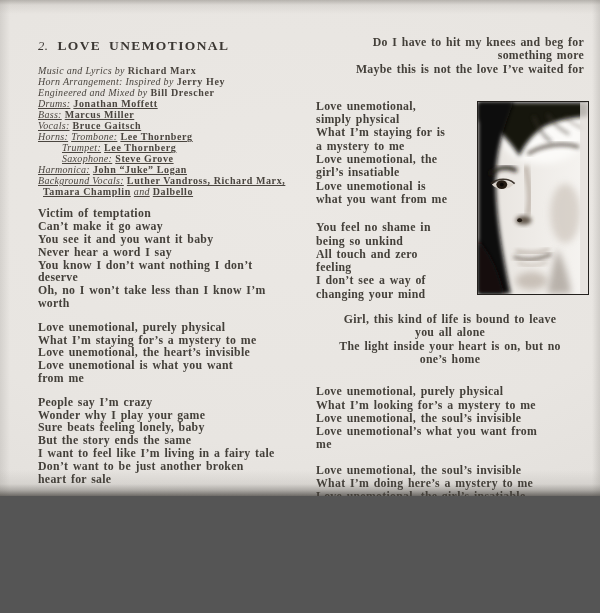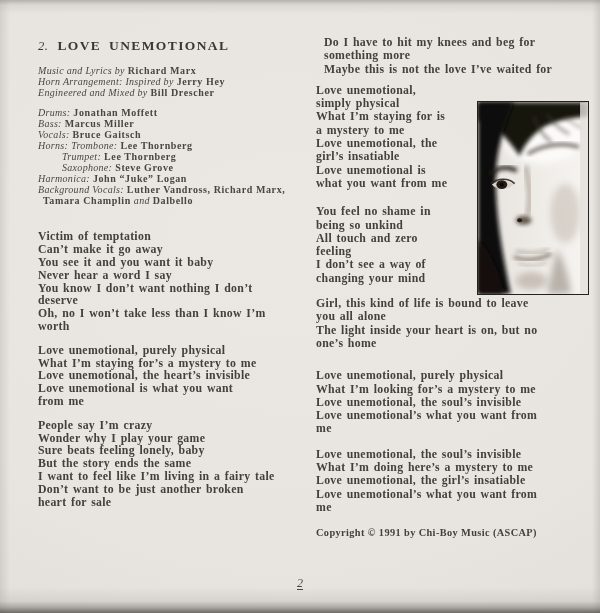--- a/index.html
+++ b/index.html
@@ -1,57 +1,57 @@
 <!DOCTYPE html>
 <html><head>
 <meta charset="utf-8">
 <style>
   html,body{margin:0;padding:0;background:#555;}
   .page{
-    position:relative;width:600px;height:613px;overflow:hidden;
+    position:relative;width:600px;height:496px;overflow:hidden;
     font-family:"Liberation Serif","DejaVu Serif",serif;
     color:#45403a;
     background-color:#e8e5e1;
     background-image:
       linear-gradient(180deg, rgba(140,136,130,0.55) 0px, rgba(180,176,170,0.25) 5px, rgba(0,0,0,0) 14px),
       linear-gradient(0deg, rgba(80,77,73,0.8) 0px, rgba(120,117,112,0.5) 6px, rgba(170,167,162,0.25) 12px, rgba(0,0,0,0) 26px),
       linear-gradient(90deg, rgba(120,117,112,0.18) 0px, rgba(0,0,0,0) 10px),
       linear-gradient(270deg, rgba(120,117,112,0.22) 0px, rgba(0,0,0,0) 8px),
       radial-gradient(120% 90% at 48% 40%, #ebe8e4 0%, #e8e5e1 55%, #dfdcd8 100%);
   }
   
   .col-left{position:absolute;left:38px;top:30px;width:256px;}
   .title-row{margin-top:6px;white-space:nowrap;color:#3b3733;}
   .track-num{font-style:italic;font-size:12.5px;letter-spacing:0.5px;}
   .track-title{font-weight:bold;font-size:13.5px;letter-spacing:1.4px;margin-left:9px;word-spacing:3px;}
   .credits{font-size:10px;color:#4a453f;}
   .credits.block1{margin-top:12px;line-height:10.8px;}
-  .credits.block2{margin-top:9px;line-height:11px;}
+  .credits.block2{line-height:11px;text-decoration:underline;}
   .credit-line{white-space:normal;}
   .credit-line.indent{margin-left:24px;}
   .credit-line.hang{padding-left:5px;text-indent:-5px;}
   .credit-line span + span{margin-left:3px;}
   .seg-i{font-style:italic;letter-spacing:0.3px;}
   .seg-b{font-weight:bold;letter-spacing:0.6px;}
   
   .stanzas{display:block;}
-  .col-left .stanzas{margin-top:24px;}
+  .col-left .stanzas{margin-top:10px;}
   .stanza{
     white-space:pre;font-weight:bold;font-size:11.8px;
     letter-spacing:0.3px;word-spacing:1.3px;color:#44403a;
   }
   .col-left .stanza{line-height:12.8px;margin-bottom:11px;}
   .stanza.indent{margin-left:8px;}
   
   .col-right{position:absolute;left:316px;top:36px;width:268px;}
   .col-right .stanza{line-height:13.3px;margin-bottom:12px;}
-  .col-right .stanzas .stanza:nth-of-type(1){margin-bottom:8px;}
+  .col-right .stanzas .stanza:nth-of-type(1){margin-bottom:24px;text-align:right;}
   .col-right .stanzas .stanza:nth-of-type(2){margin-bottom:15px;}
   .col-right .stanzas .stanza:nth-of-type(3){}
-  .col-right .stanzas .stanza:nth-of-type(4){margin-bottom:19px;}
+  .col-right .stanzas .stanza:nth-of-type(4){margin-bottom:19px;text-align:center;}
   .col-right .stanzas .stanza:nth-of-type(5){margin-bottom:12px;}
   .copyright{margin-top:10px;font-weight:bold;font-size:10.3px;line-height:14.5px;letter-spacing:0.4px;color:#44403a;}
   
   .photo{
     position:absolute;left:477px;top:101px;width:110px;height:192px;
     border:1px solid #23201d;background:#efedeb;overflow:hidden;
   }
   .photo svg{display:block;width:110px;height:192px;}
   
   .page-number{

